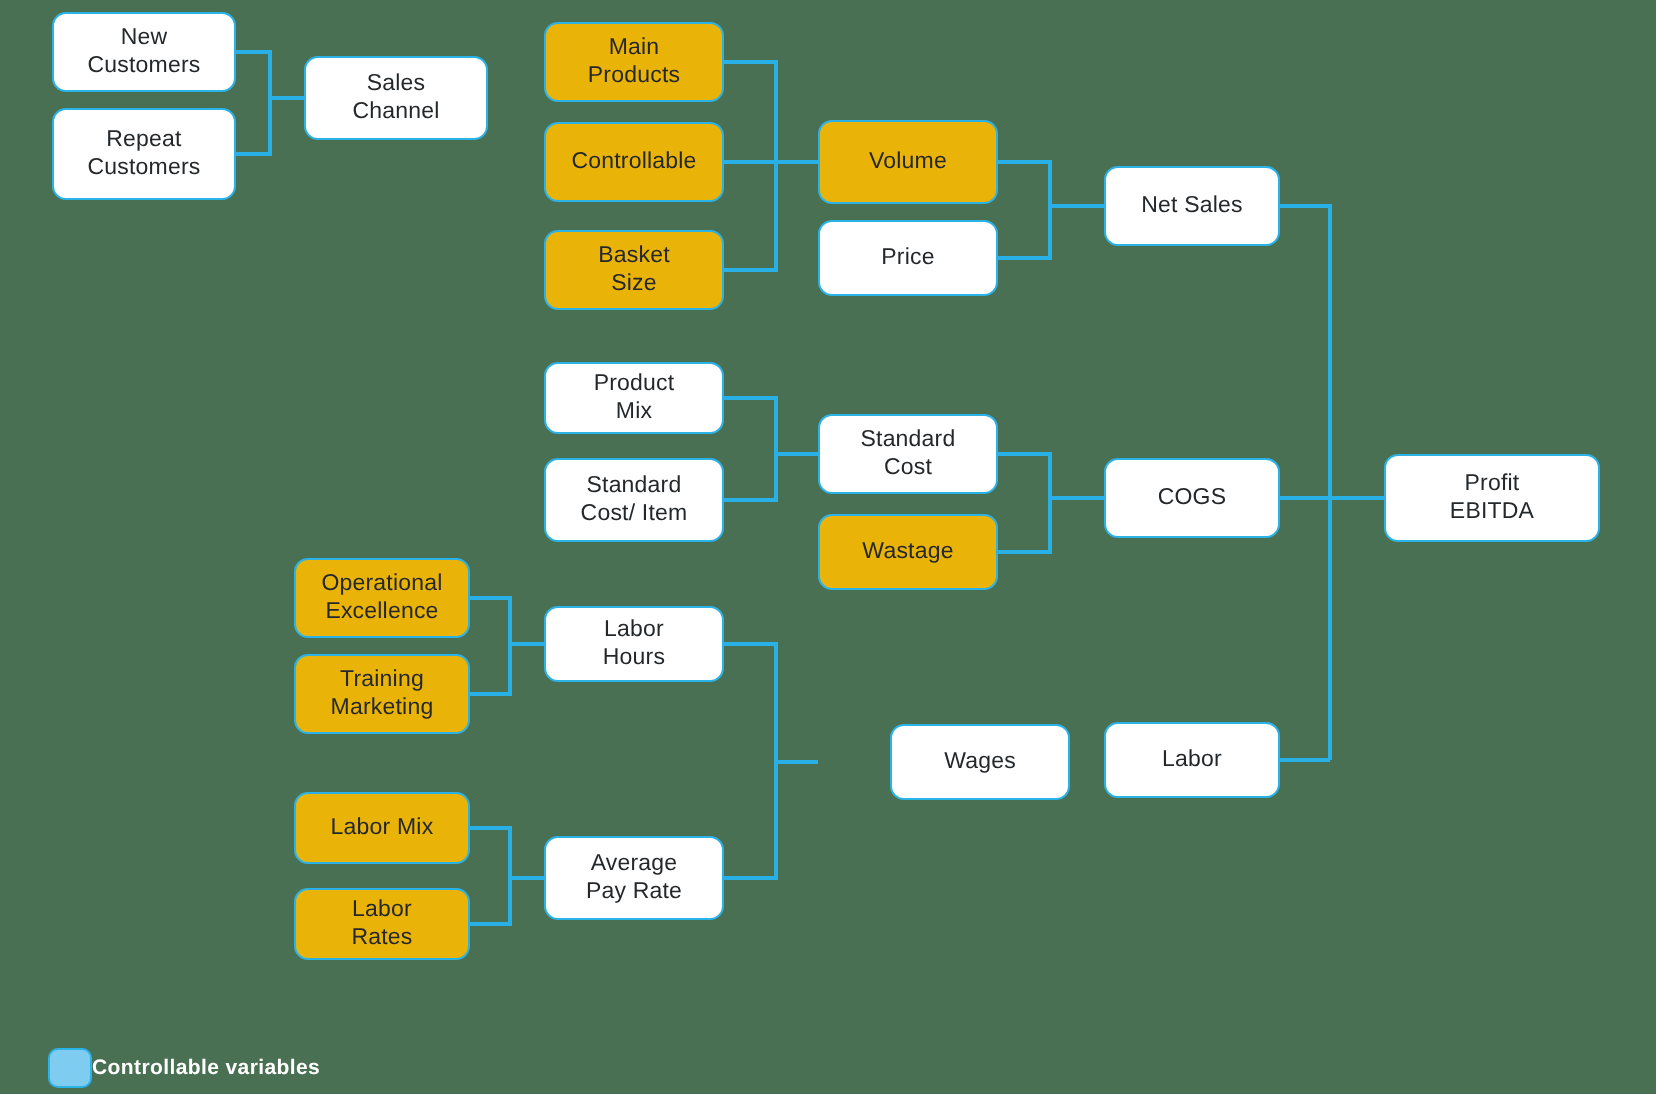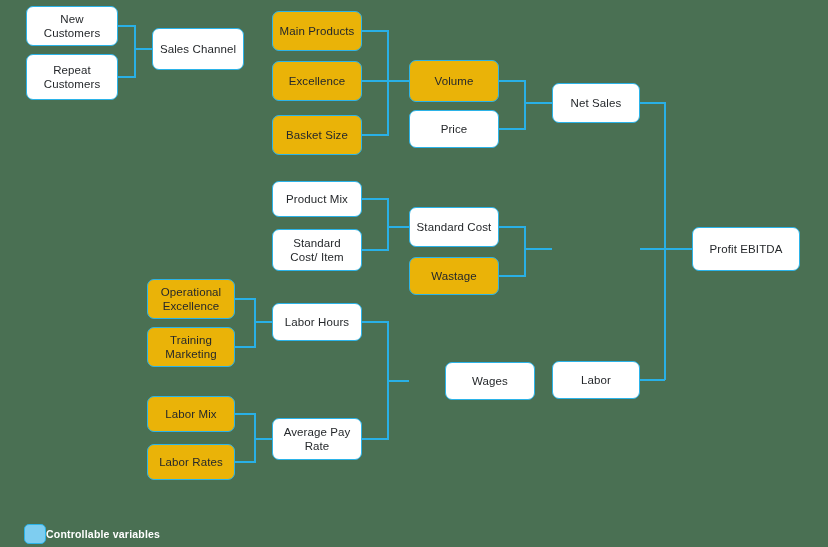--- a/index.html
+++ b/index.html
@@ -32,21 +32,21 @@
     border: 1.4px solid #2bb3e8;
     border-radius: 7px;
     display: flex;
     align-items: center;
     justify-content: center;
     text-align: center;
     font-size: 11.5px;
     line-height: 1.22;
     color: #25282b;
     letter-spacing: 0.1px;
-    padding: 2px 5px;
+    padding: 2px 17px;
     z-index: 2;
   }
   .node.white {
     background: #ffffff;
   }
   .node.blue {
     background: #eab308;
   }
   .legend {
     position: absolute;
@@ -121,21 +121,21 @@
 
   <div class="node white" style="left:152px; top:28px; width:92px; height:42px;">
     <span>Sales Channel</span>
   </div>
 
   <div class="node blue" style="left:272px; top:11px; width:90px; height:40px;">
     <span>Main Products</span>
   </div>
 
   <div class="node blue" style="left:272px; top:61px; width:90px; height:40px;">
-    <span>Excellence</span>
+    <span>Controllable</span>
   </div>
 
   <div class="node blue" style="left:272px; top:115px; width:90px; height:40px;">
     <span>Basket Size</span>
   </div>
 
   <div class="node blue" style="left:409px; top:60px; width:90px; height:42px;">
     <span>Volume</span>
   </div>
 
@@ -156,20 +156,23 @@
   </div>
 
   <div class="node white" style="left:272px; top:229px; width:90px; height:42px;">
     <span>Standard Cost/ Item</span>
   </div>
 
   <div class="node blue" style="left:409px; top:257px; width:90px; height:38px;">
     <span>Wastage</span>
   </div>
 
+  <div class="node white" style="left:552px; top:229px; width:88px; height:40px;">
+    <span>COGS</span>
+  </div>
 
   <div class="node white" style="left:692px; top:227px; width:108px; height:44px;">
     <span>Profit EBITDA</span>
   </div>
 
   <div class="node blue" style="left:147px; top:279px; width:88px; height:40px;">
     <span>Operational Excellence</span>
   </div>
 
   <div class="node blue" style="left:147px; top:327px; width:88px; height:40px;">

